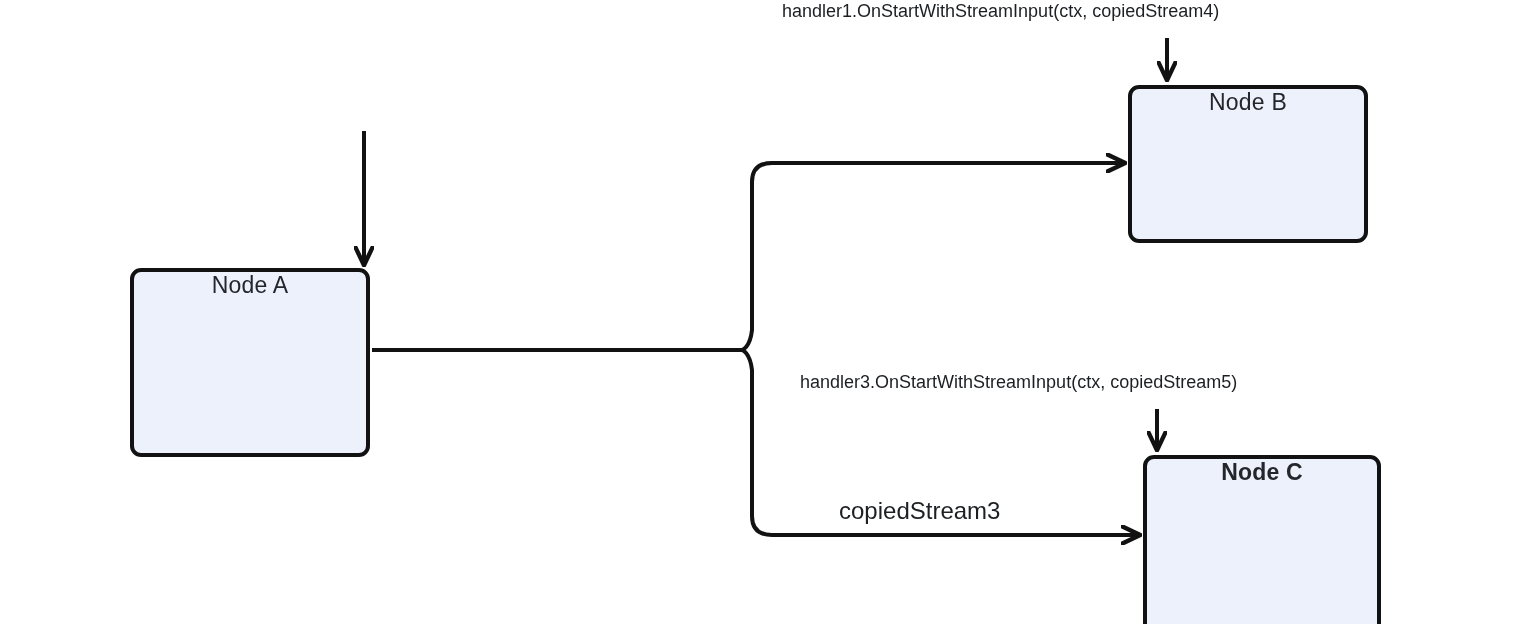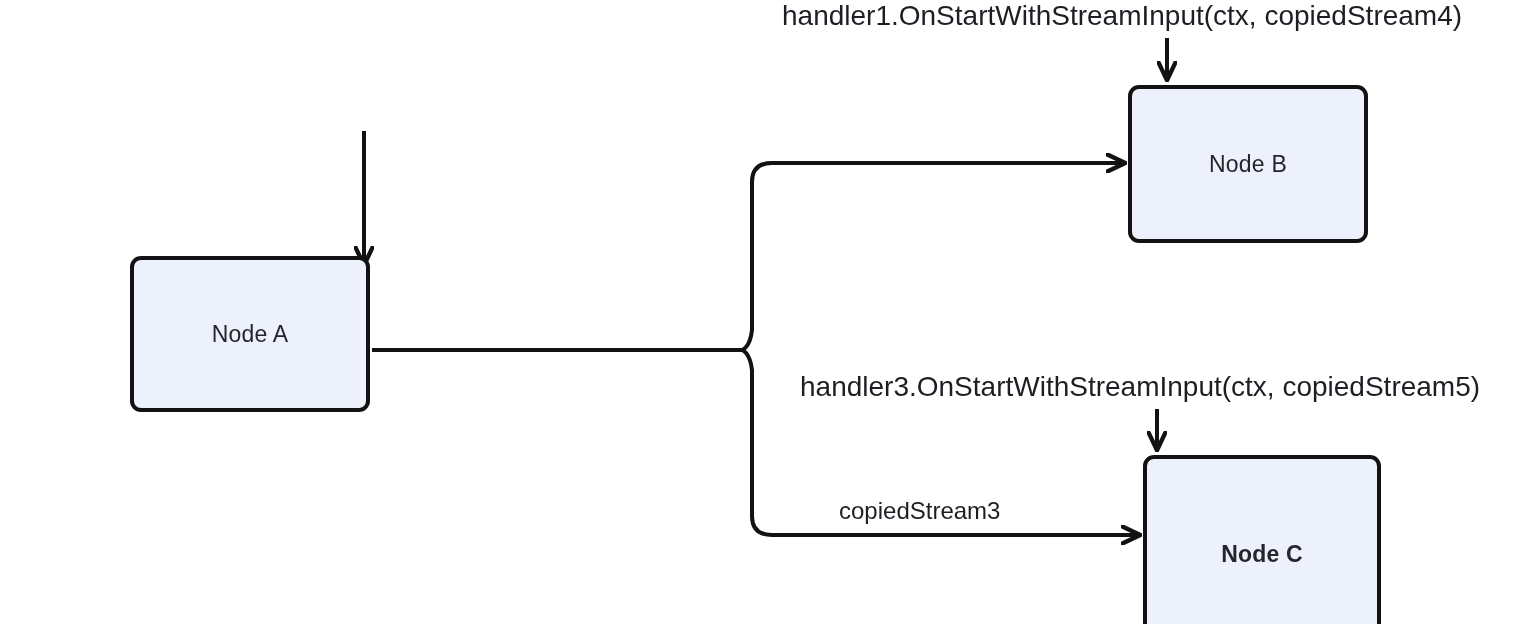--- a/index.html
+++ b/index.html
@@ -28,38 +28,38 @@
   }
 
   
   .node-box {
     position: absolute;
     box-sizing: border-box;
     background: #edf1fb;
     border: 4px solid #121212;
     border-radius: 11px;
     display: flex;
-    align-items: center;
+    align-items: flex-start;
     justify-content: center;
     color: #23272c;
     font-size: 23px;
     letter-spacing: 0.2px;
   }
-  #node-a { left: 130px; top: 256px; width: 240px; height: 156px; }
+  #node-a { left: 130px; top: 268px; width: 240px; height: 189px; }
   #node-b { left: 1128px; top: 85px;  width: 240px; height: 158px; }
   #node-c { left: 1143px; top: 455px; width: 238px; height: 198px; font-weight: bold; }
 
   
   .label {
     position: absolute;
     color: #1c1f23;
     white-space: nowrap;
     line-height: 1;
   }
-  .handler-label { font-size: 28px; }
+  .handler-label { font-size: 18px; }
   #label-handler-end   { left: 12px;  top: 95px;  }
   #label-handler1      { left: 782px; top: 2px;   }
   #label-handler3      { left: 800px; top: 373px; }
 
   
   .edge-label {
     position: absolute;
     font-size: 24px;
     color: #1c1f23;
     background: #ffffff;

